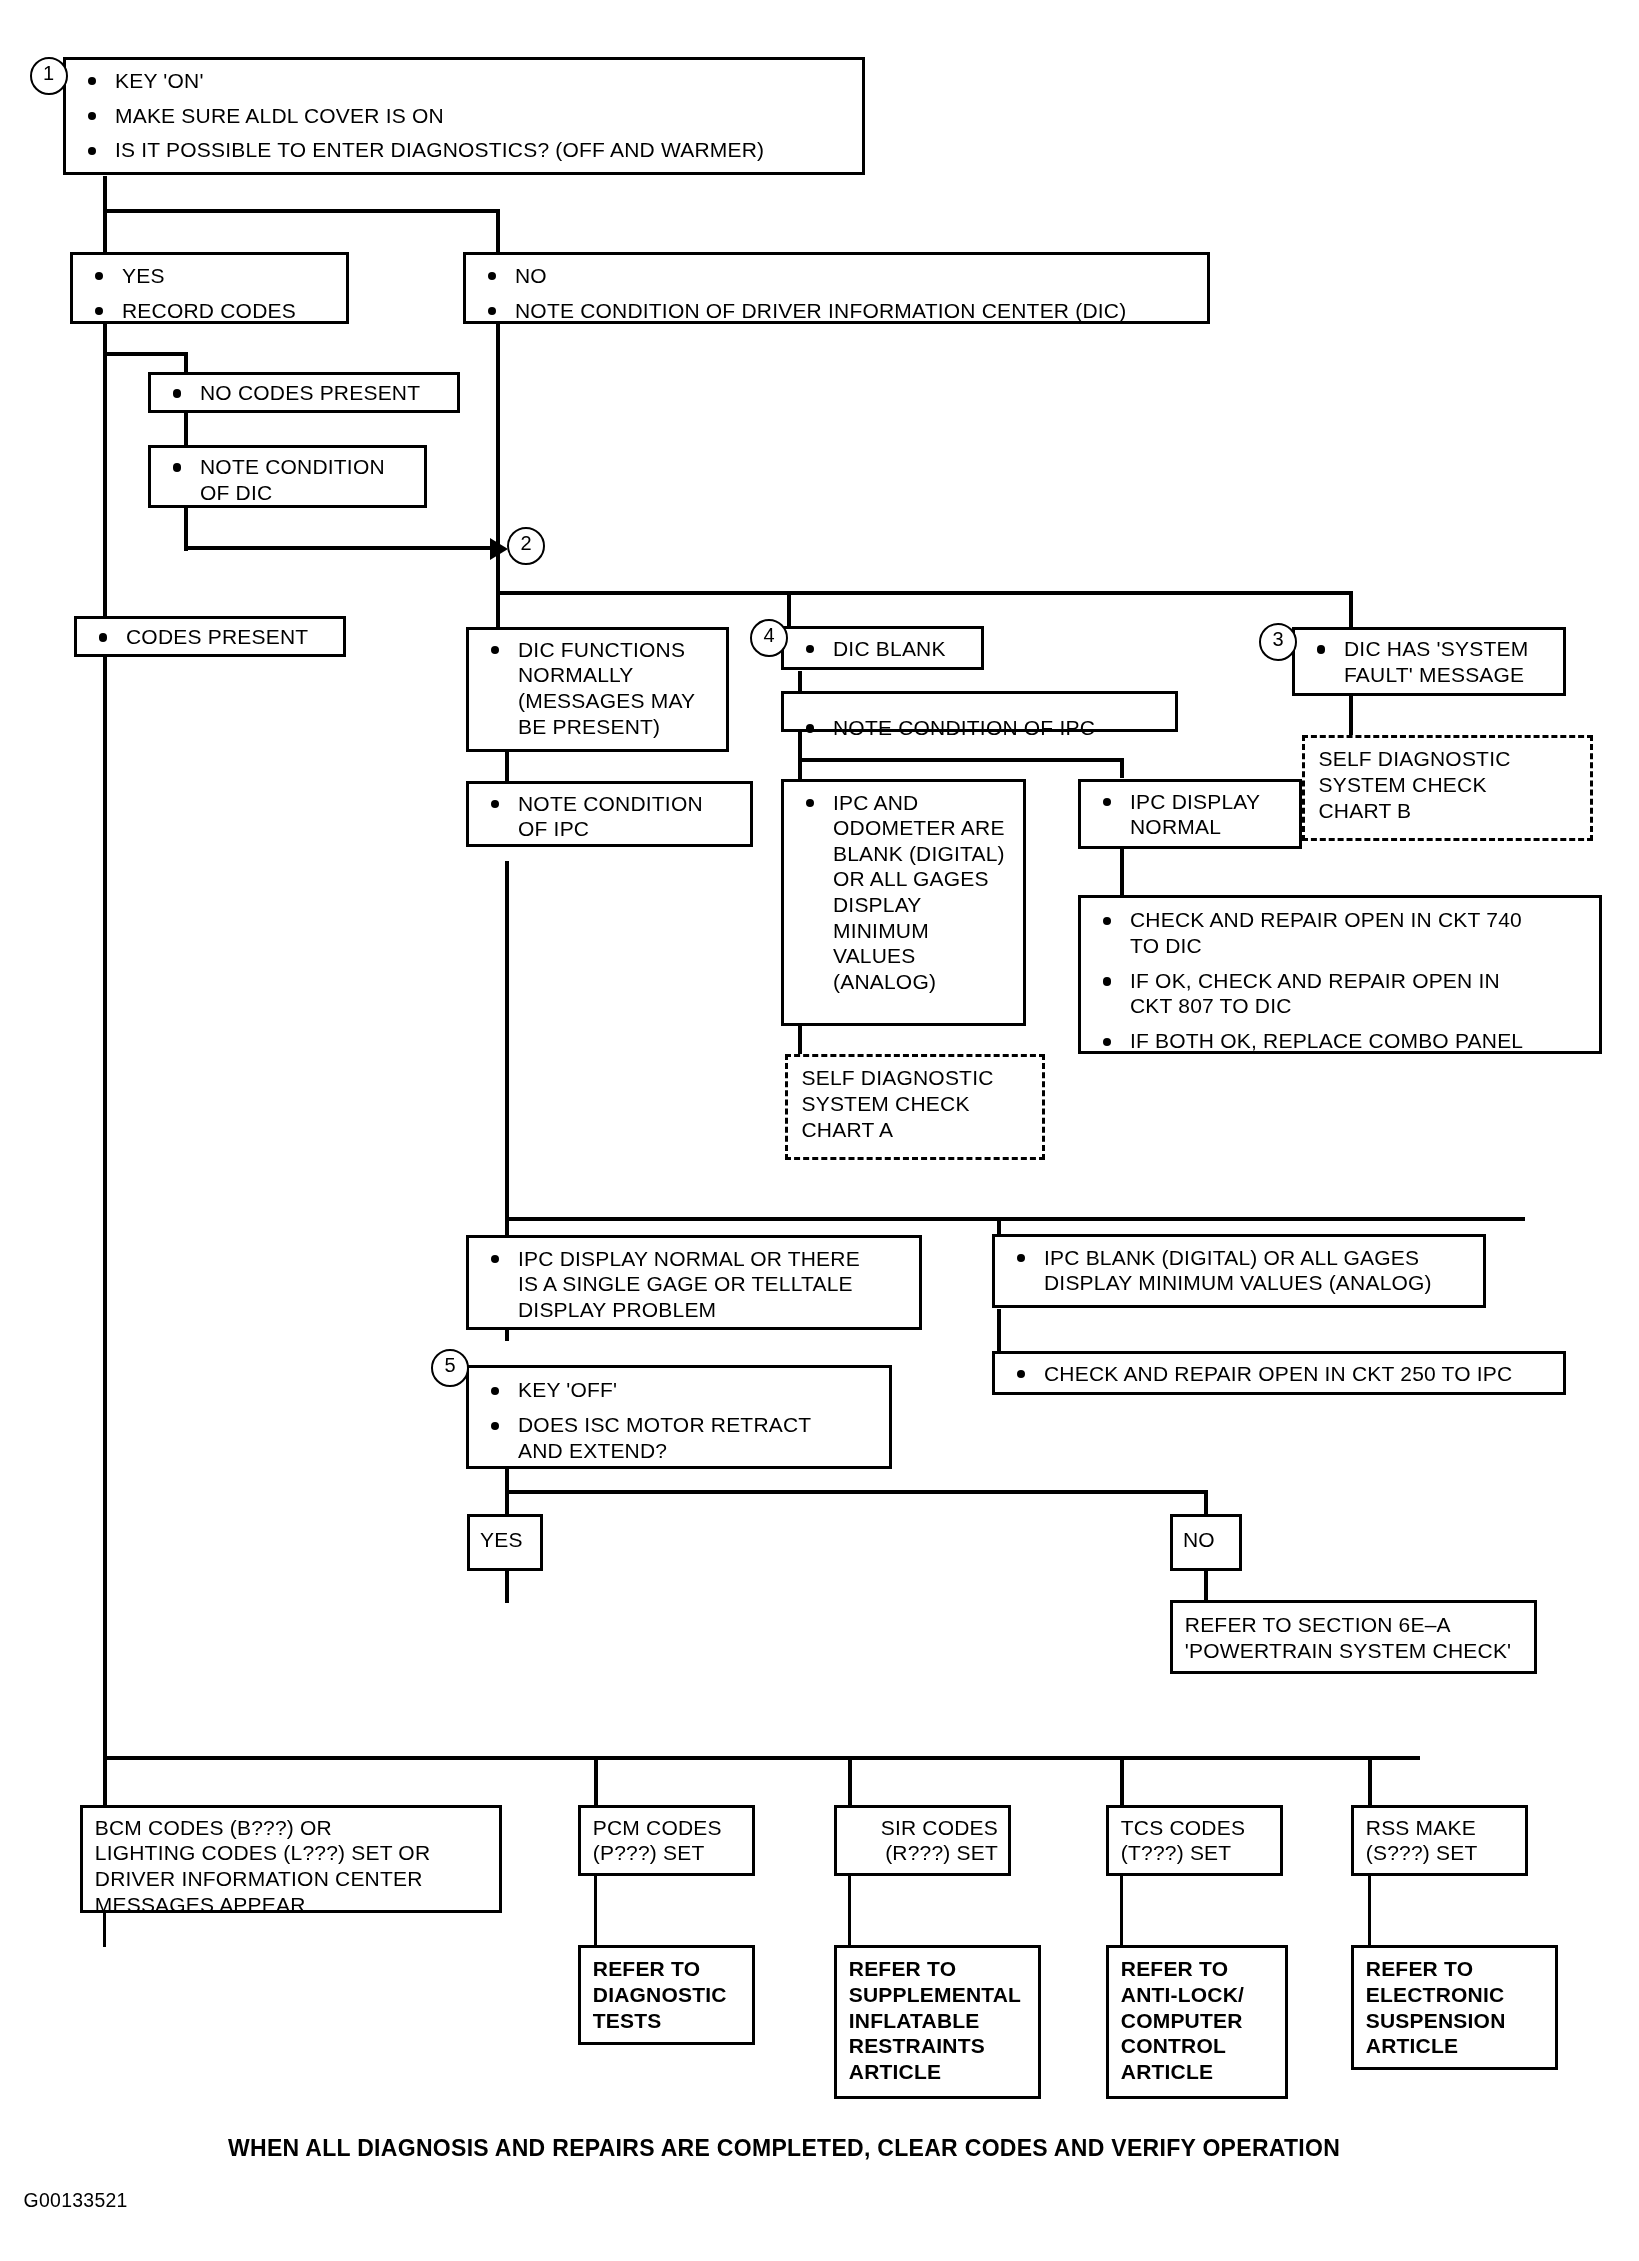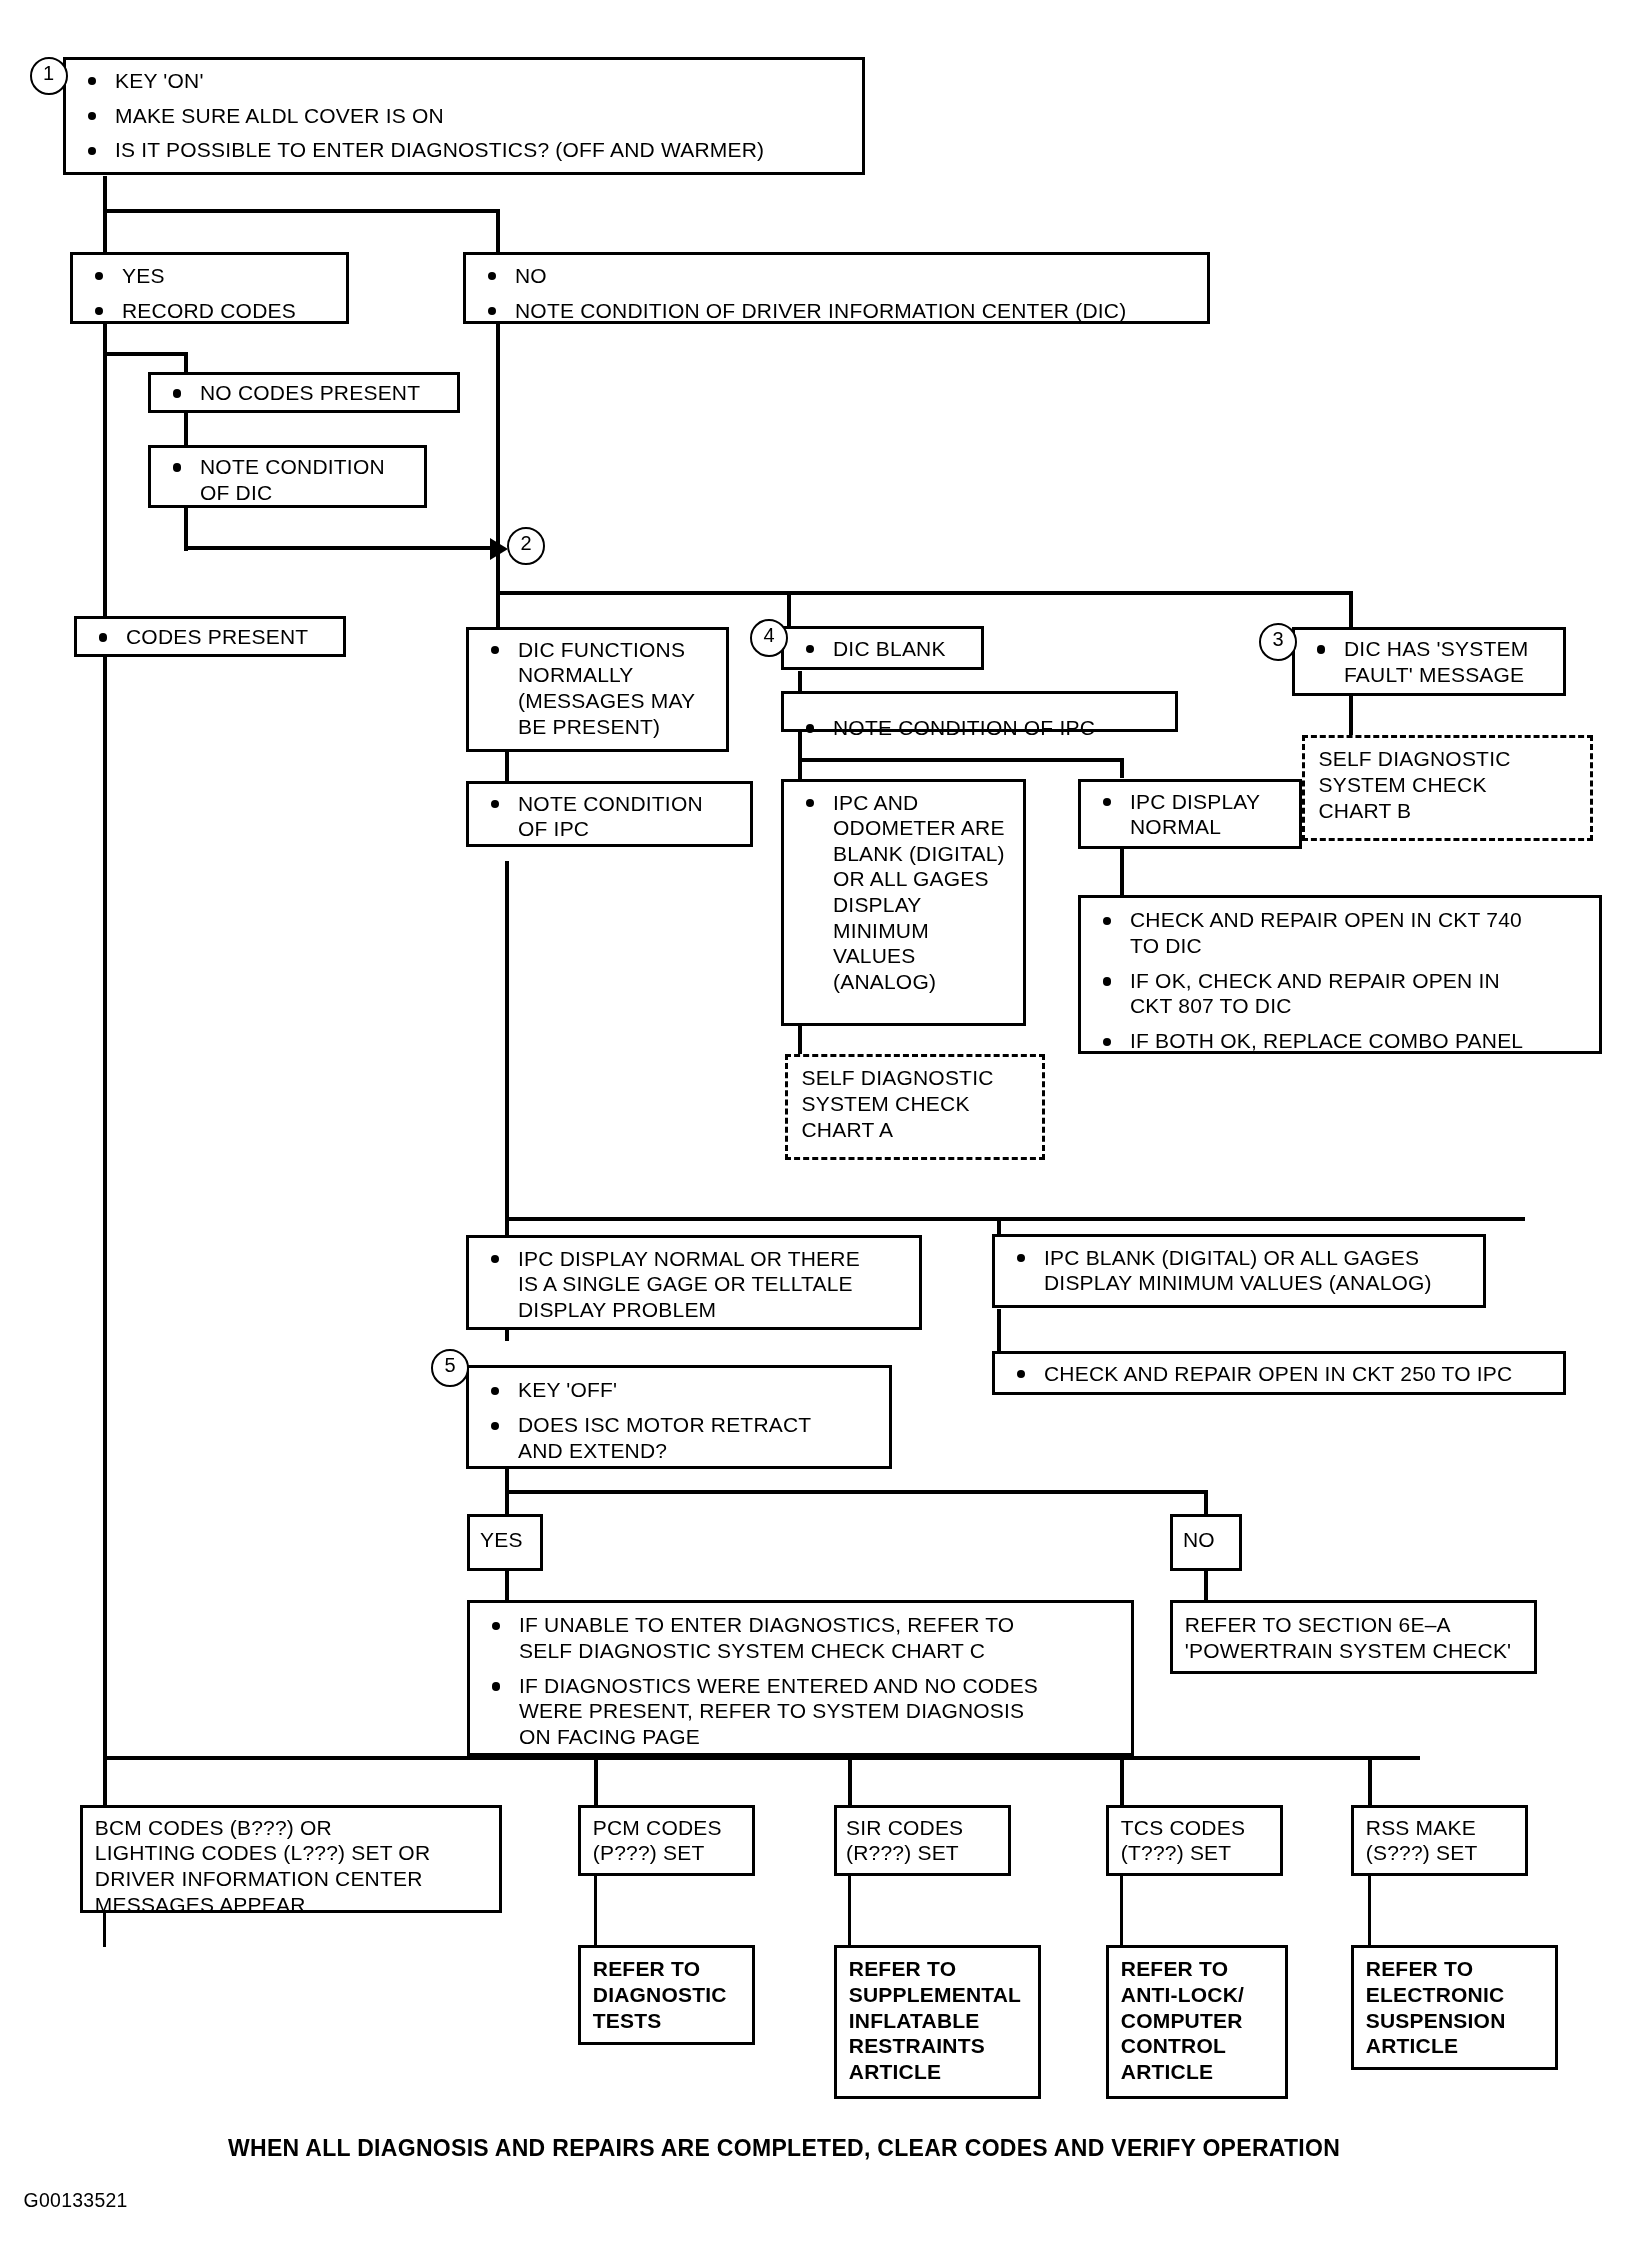--- a/index.html
+++ b/index.html
@@ -391,31 +391,20 @@
       <span class="ln">YES</span>
     </div>
   </div>
 
   <div class="box thick" style="left:1170px; top:1514px; width:72px; height:57px;">
     <div class="plain" style="padding-top:10px; padding-left:10px;">
       <span class="ln">NO</span>
     </div>
   </div>
 
-  <div class="box thick" style="left:467px; top:1600px; width:667px; height:156px;">
-    <div class="pad" style="padding-top:9.3px;">
-      <ul class="bl">
-        <li style="white-space:pre-line;">IF UNABLE TO ENTER DIAGNOSTICS, REFER TO
-SELF DIAGNOSTIC SYSTEM CHECK CHART C</li>
-        <li style="white-space:pre-line;">IF DIAGNOSTICS WERE ENTERED AND NO CODES
-WERE PRESENT, REFER TO SYSTEM DIAGNOSIS
-ON FACING PAGE</li>
-      </ul>
-    </div>
-  </div>
 
   <div class="box thick" style="left:1170px; top:1600px; width:367px; height:74px;">
     <div class="plain" style="padding-top:9.3px; padding-left:11.8px;">
       <span class="ln">REFER TO SECTION 6E–A</span>
       <span class="ln">'POWERTRAIN SYSTEM CHECK'</span>
     </div>
   </div>
 
   <div class="box thick" style="left:80px; top:1805px; width:422px; height:108px;">
     <div class="plain" style="padding-top:6.8px; padding-left:11.8px;">
@@ -434,21 +423,21 @@
   </div>
   <div class="box thick" style="left:578px; top:1945px; width:177px; height:100px;">
     <div class="plain" style="padding-top:8.4px; padding-left:11.8px; font-weight:bold;">
       <span class="ln">REFER TO</span>
       <span class="ln">DIAGNOSTIC</span>
       <span class="ln">TESTS</span>
     </div>
   </div>
 
   <div class="box thick" style="left:834px; top:1805px; width:177px; height:71px;">
-    <div class="plain" style="padding-top:6.8px; padding-left:9px;">
+    <div class="plain" style="padding-top:6.8px; padding-left:9px;text-align:right;">
       <span class="ln">SIR CODES</span>
       <span class="ln">(R???) SET</span>
     </div>
   </div>
   <div class="box thick" style="left:834px; top:1945px; width:207px; height:154px;">
     <div class="plain" style="padding-top:8.4px; padding-left:11.8px; font-weight:bold;">
       <span class="ln">REFER TO</span>
       <span class="ln">SUPPLEMENTAL</span>
       <span class="ln">INFLATABLE</span>
       <span class="ln">RESTRAINTS</span>

